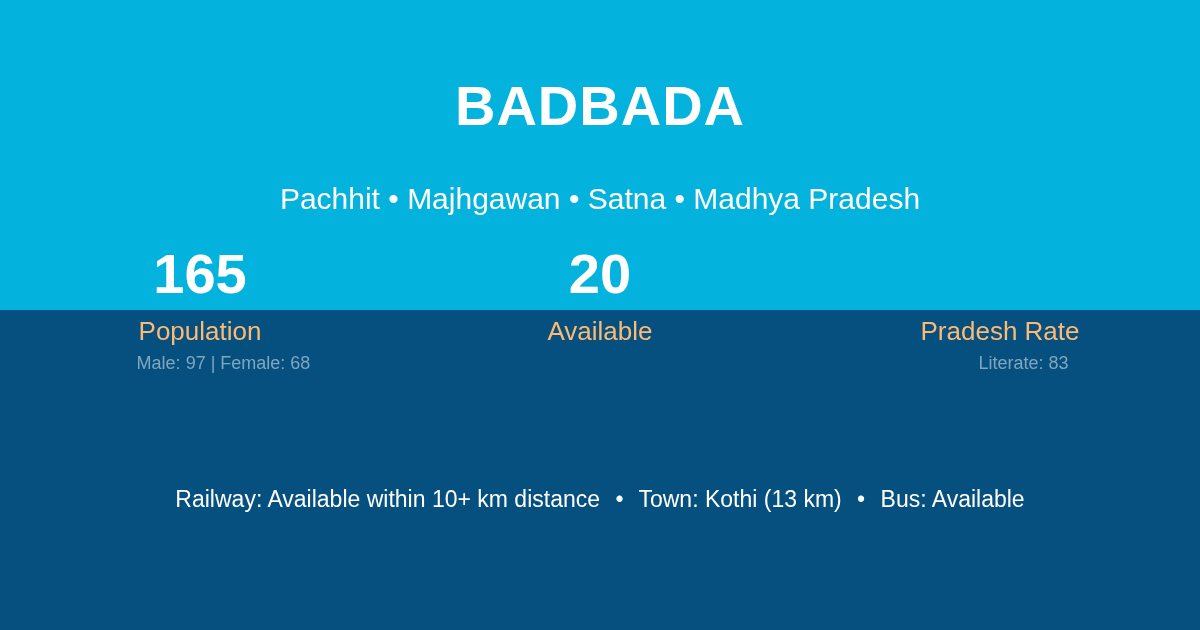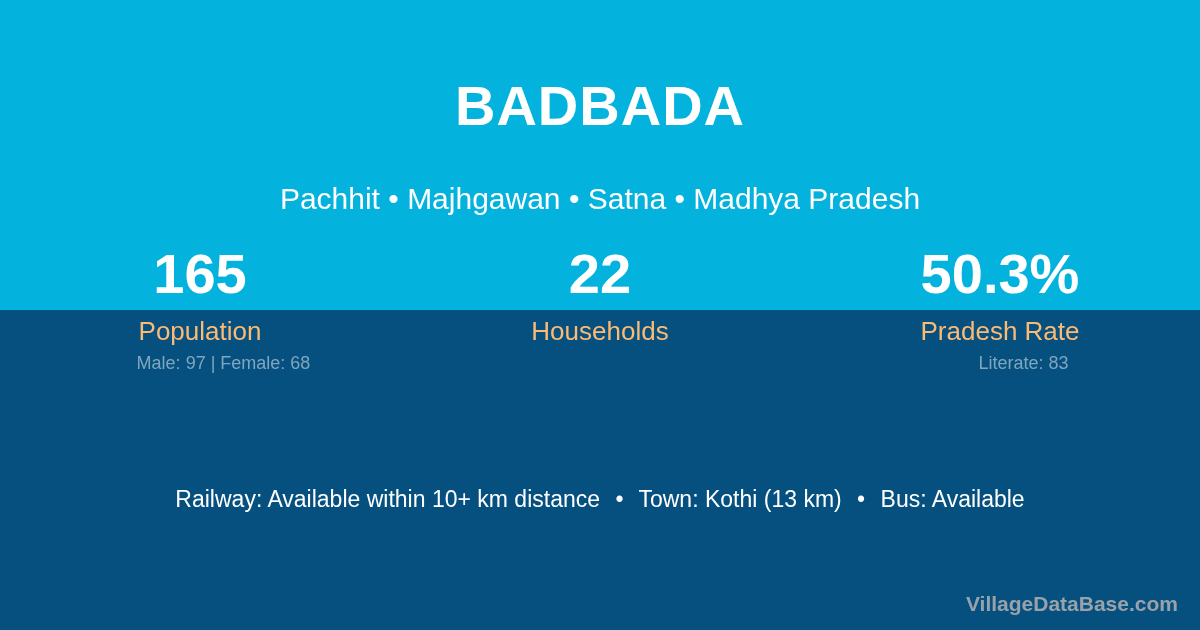--- a/index.html
+++ b/index.html
@@ -163,35 +163,33 @@
 
   <div class="stats-row">
 
     <div class="stat-col">
       <div class="stat-value">165</div>
       <div class="stat-label">Population</div>
       <div class="stat-sub">Male: 97 | Female: 68</div>
     </div>
 
     <div class="stat-col">
-      <div class="stat-value">22</div>
-      <div class="stat-label">Households</div>
+      <div class="stat-value">20</div>
+      <div class="stat-label">Available</div>
     </div>
 
     <div class="stat-col">
-      <div class="stat-value">50.3%</div>
       <div class="stat-label">Pradesh Rate</div>
       <div class="stat-sub">Literate: 83</div>
     </div>
 
   </div>
 
   <div class="facilities-line">
     <span>Railway: Available within 10+ km distance</span>
     <span class="sep">•</span>
     <span>Town: Kothi (13 km)</span>
     <span class="sep">•</span>
     <span>Bus: Available</span>
   </div>
 
-  <div class="watermark">VillageDataBase.com</div>
 
 </div>
 
 </body></html>

